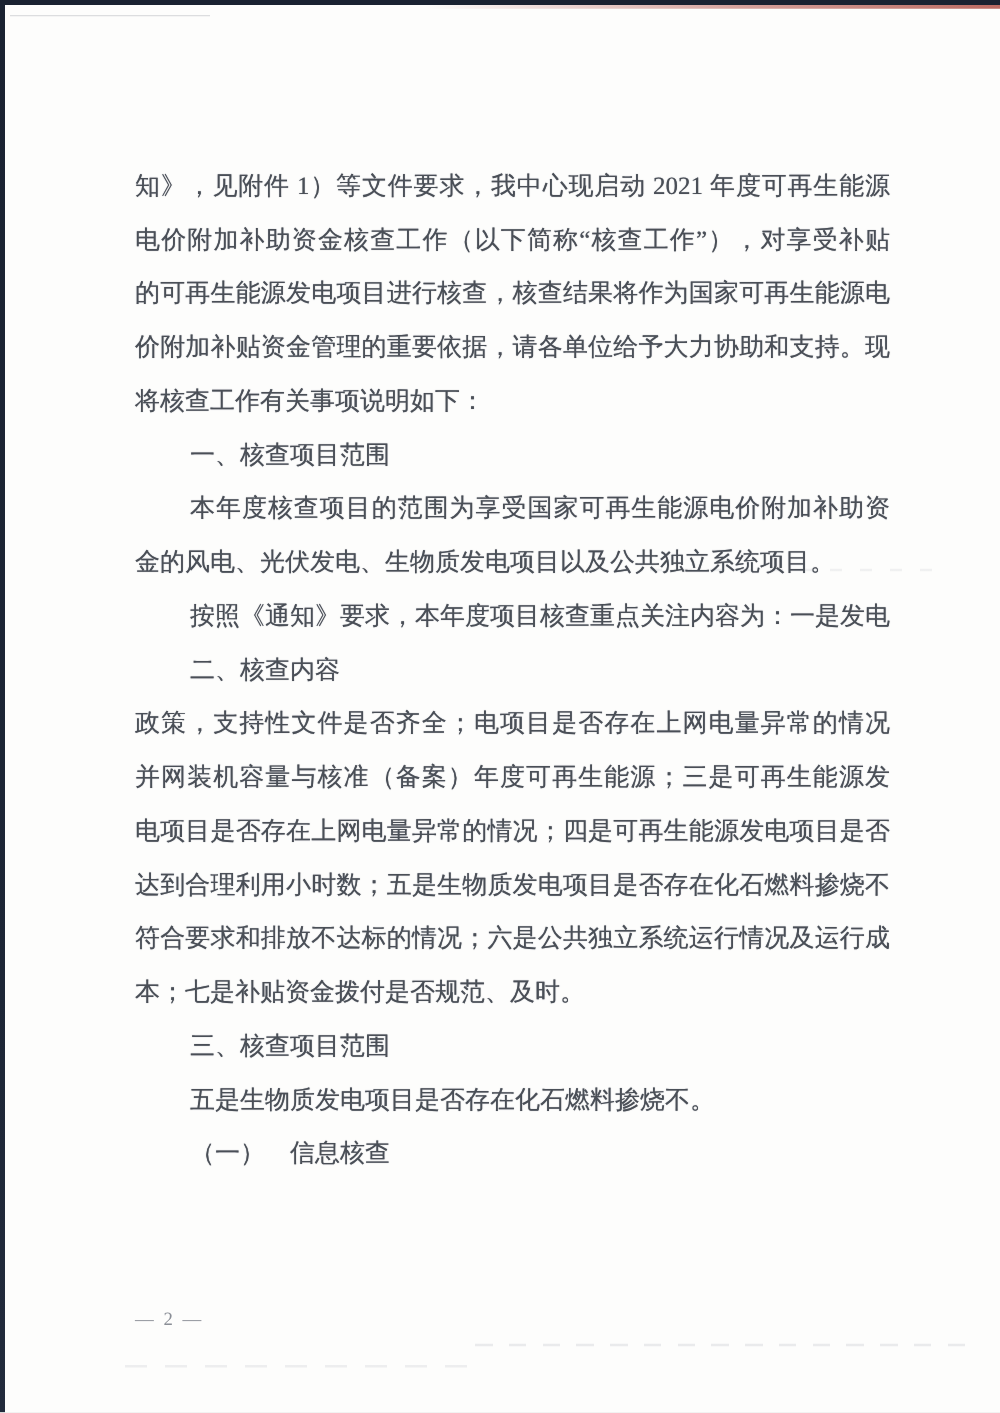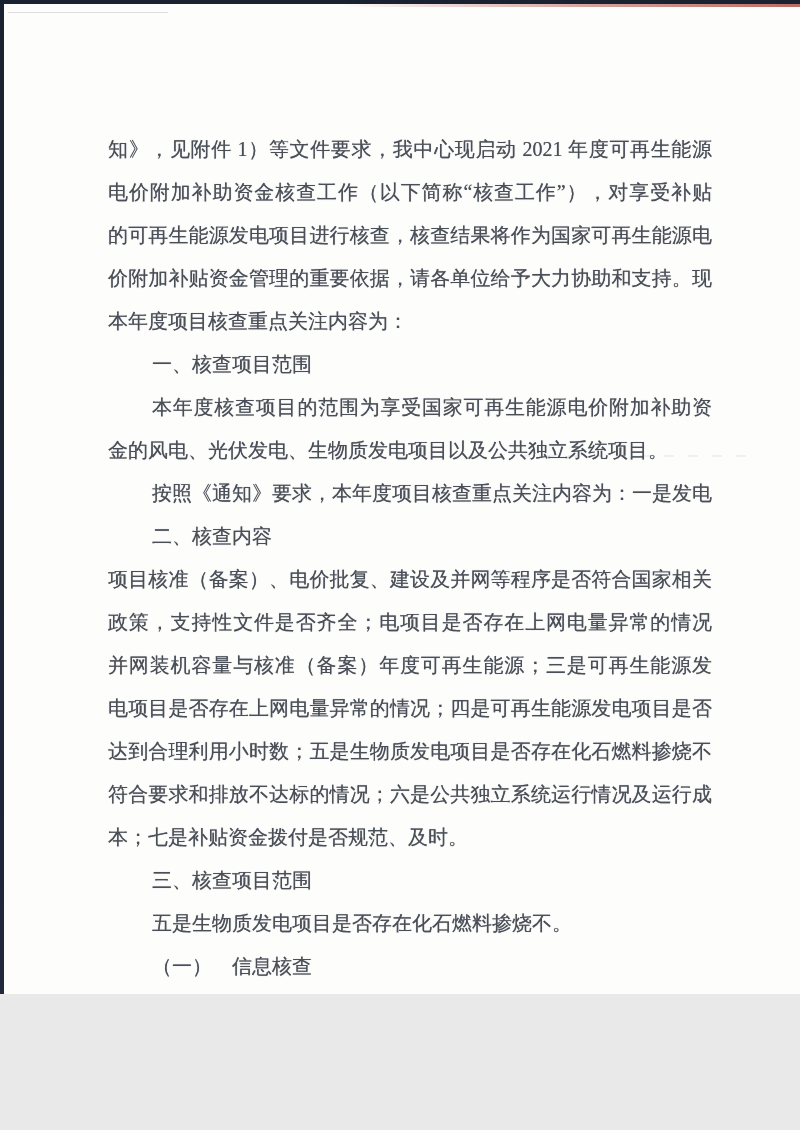--- a/index.html
+++ b/index.html
@@ -3,21 +3,21 @@
 <meta charset="utf-8">
 <style>
   html, body {
     margin: 0;
     padding: 0;
     background: #e9e9e9;
   }
   .page {
     position: relative;
     width: 800px;
-    height: 994px;
+    height: 1130px;
     margin: 0 auto;
     background: #fdfdfc;
     overflow: hidden;
     font-family: "Liberation Serif", "DejaVu Serif", serif;
   }
   
   .edge-top {
     position: absolute; top: 0; left: 0; right: 0; height: 4px;
     background: #1a2231;
   }
@@ -92,27 +92,26 @@
   <div class="scan-line-tl"></div>
   <div class="scan-streak-1"></div>
   <div class="scan-streak-2"></div>
   <div class="scan-streak-3"></div>
 
   <div class="content">
     <div class="line">知》，见附件 1）等文件要求，我中心现启动 2021 年度可再生能源</div>
     <div class="line">电价附加补助资金核查工作（以下简称“核查工作”），对享受补贴</div>
     <div class="line">的可再生能源发电项目进行核查，核查结果将作为国家可再生能源电</div>
     <div class="line">价附加补贴资金管理的重要依据，请各单位给予大力协助和支持。现</div>
-    <div class="line last">本年度项目核查重点关注内容为：</div>
+    <div class="line last">将核查工作有关事项说明如下：</div>
     <div class="line ind last">一、核查项目范围</div>
     <div class="line ind">本年度核查项目的范围为享受国家可再生能源电价附加补助资</div>
     <div class="line last">金的风电、光伏发电、生物质发电项目以及公共独立系统项目。</div>
     <div class="line ind">按照《通知》要求，本年度项目核查重点关注内容为：一是发电</div>
     <div class="line ind last">二、核查内容</div>
-    <div class="line">项目核准（备案）、电价批复、建设及并网等程序是否符合国家相关</div>
     <div class="line">政策，支持性文件是否齐全；电项目是否存在上网电量异常的情况</div>
     <div class="line">并网装机容量与核准（备案）年度可再生能源；三是可再生能源发</div>
     <div class="line">电项目是否存在上网电量异常的情况；四是可再生能源发电项目是否</div>
     <div class="line">达到合理利用小时数；五是生物质发电项目是否存在化石燃料掺烧不</div>
     <div class="line">符合要求和排放不达标的情况；六是公共独立系统运行情况及运行成</div>
     <div class="line last">本；七是补贴资金拨付是否规范、及时。</div>
     <div class="line ind last">三、核查项目范围</div>
     <div class="line ind last">五是生物质发电项目是否存在化石燃料掺烧不。</div>
     <div class="line ind last">（一）　信息核查</div>
   </div>

